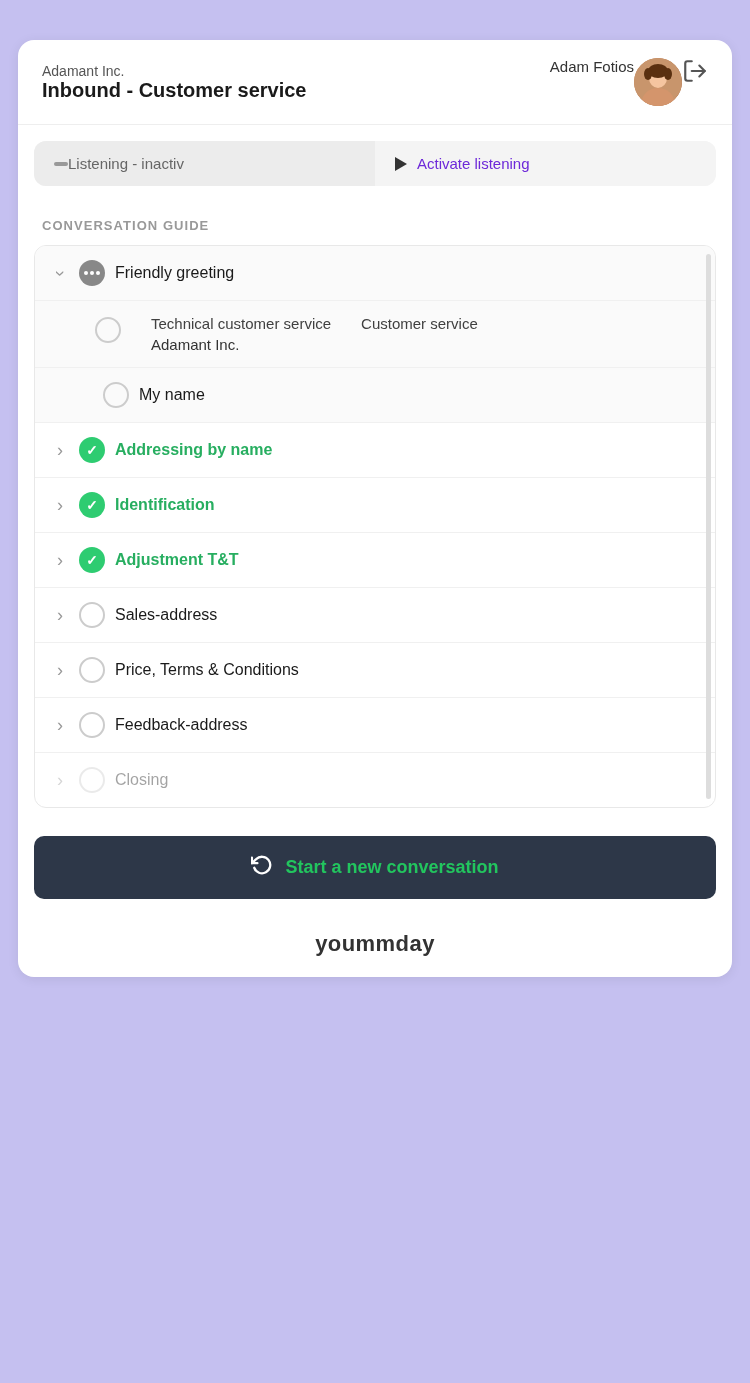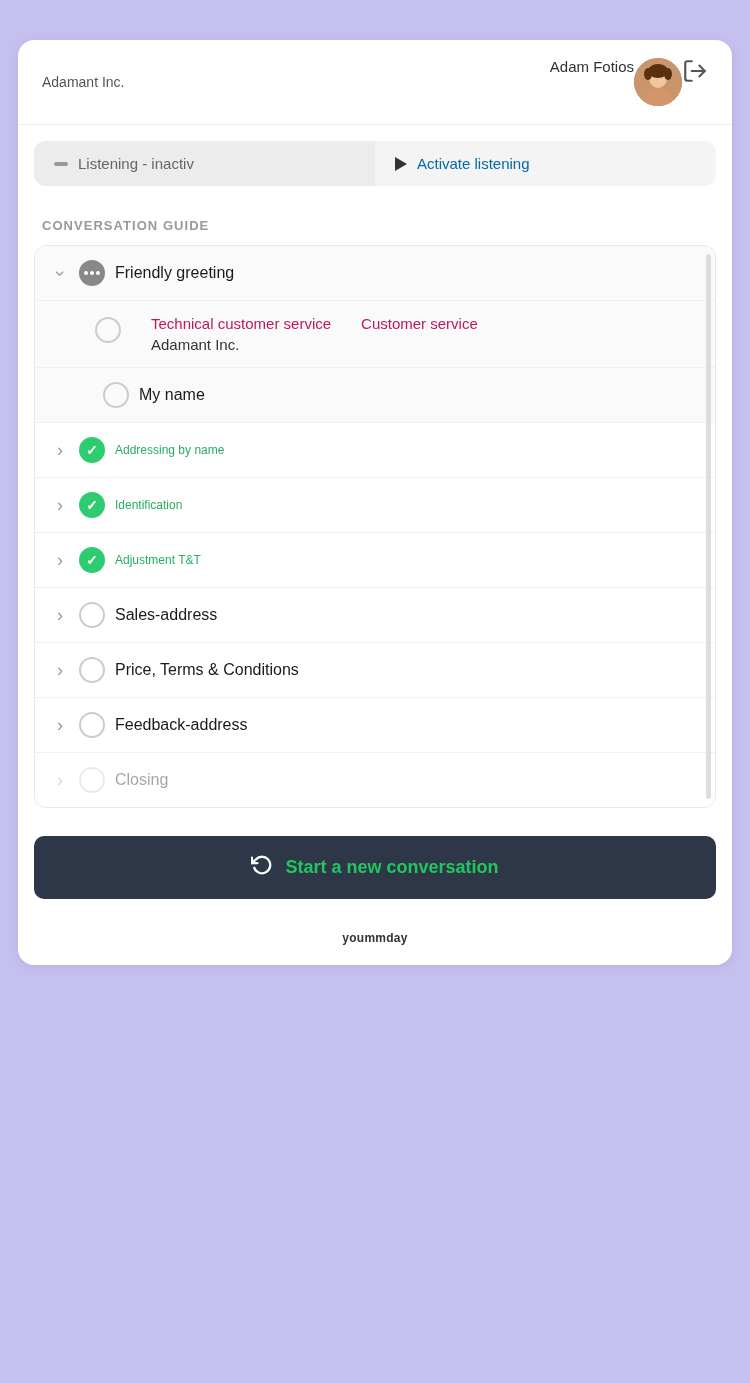--- a/index.html
+++ b/index.html
@@ -91,21 +91,21 @@
       align-items: center;
       margin: 16px;
       background: #f4f4f4;
       border-radius: 12px;
       overflow: hidden;
     }
     .status-inactive {
       flex: 1;
       display: flex;
       align-items: center;
-      gap: 10px;
+      gap: 0;
       padding: 14px 20px;
       background: #ececec;
     }
     .status-dot {
       width: 14px;
       height: 4px;
       background: #999;
       border-radius: 2px;
     }
     .status-inactive-text {
@@ -123,21 +123,21 @@
     }
     .play-icon {
       width: 0;
       height: 0;
       border-style: solid;
       border-width: 7px 0 7px 12px;
       border-color: transparent transparent transparent #333;
     }
     .activate-text {
       font-size: 15px;
-      color: #0369a1;
+      color: #6d28d9;
       font-weight: 500;
     }
 
     
     .guide-section {
       padding: 0 16px 16px;
     }
     .guide-title {
       font-size: 13px;
       font-weight: 700;
@@ -241,23 +241,23 @@
       background: #fff;
       display: block;
     }
 
     .item-label {
       font-size: 16px;
       color: #1a1a1a;
       font-weight: 400;
     }
     .item-label-green {
-      font-size: 12px;
+      font-size: 16px;
       color: #27ae60;
-      font-weight: 400;
+      font-weight: 700;
     }
 
     
     .greeting-expanded {
       background: #fafafa;
     }
     .greeting-header {
       display: flex;
       align-items: center;
       padding: 14px 16px;
@@ -299,21 +299,21 @@
     .greeting-service-row .radio-circle {
       margin-right: 0;
     }
     .service-options {
       display: flex;
       flex-direction: column;
       gap: 4px;
     }
     .service-text {
       font-size: 15px;
-      color: #be185d;
+      color: #404040;
     }
     .service-text-2 {
       font-size: 15px;
       color: #333;
     }
 
     .myname-row {
       display: flex;
       align-items: center;
       gap: 10px;
@@ -342,35 +342,36 @@
       cursor: pointer;
     }
     .refresh-icon {
       font-size: 20px;
     }
 
     
     .footer {
       padding: 20px;
       text-align: center;
-      font-size: 12px;
+      font-size: 22px;
       font-weight: 700;
       color: #333;
       letter-spacing: 0.02em;
     }
   </style>
 </head>
 <body>
 
 <div class="device-frame">
   <div class="card">
 
     <div class="header">
       <div class="header-left">
         <div class="company-name">Adamant Inc.</div>
+        <div class="queue-name">Inbound - Customer service</div>
       </div>
       <div class="header-right">
         <div class="agent-name">Adam Fotios</div>
         <div class="avatar">
           <div class="avatar-img">
             <svg width="48" height="48" viewBox="0 0 48 48">
               <circle cx="24" cy="24" r="24" fill="#c8956c"></circle>
               <ellipse cx="24" cy="20" rx="9" ry="10" fill="#f5c5a0"></ellipse>
               <ellipse cx="24" cy="44" rx="16" ry="14" fill="#d4956c"></ellipse>
 

